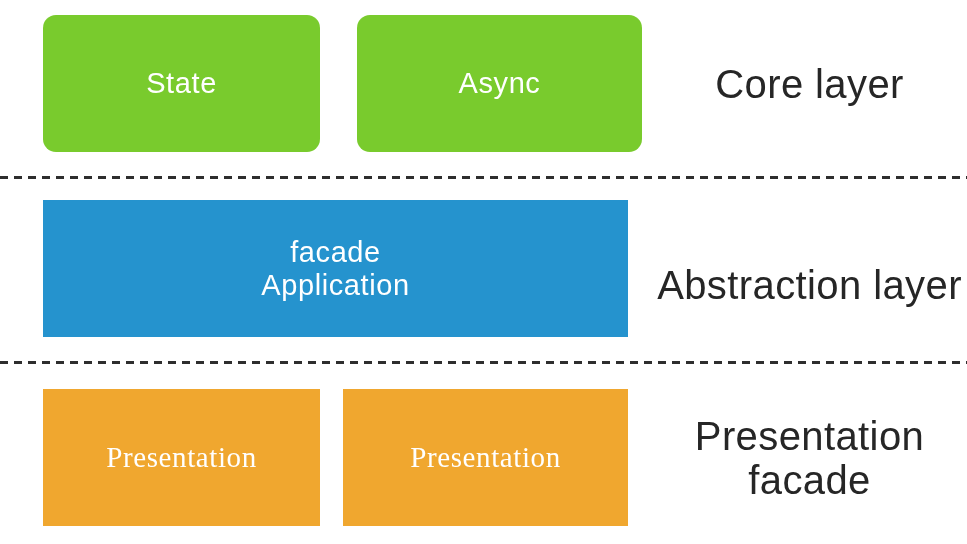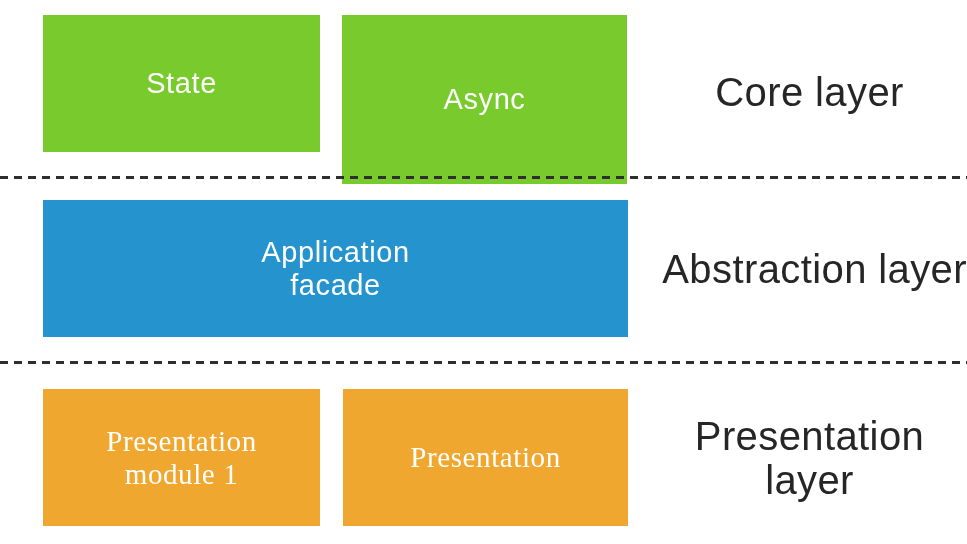--- a/index.html
+++ b/index.html
@@ -21,21 +21,21 @@
     flex-direction: column;
     justify-content: center;
     align-items: center;
     text-align: center;
     color: var(--box-text, #ffffff);
     font-size: 29px;
     line-height: 33px;
     letter-spacing: 0.6px;
     font-weight: 400;
   }
-  .box.core { background-color: var(--core-box, #79cb2d); }
+  .box.core { background-color: var(--core-box, #79cb2d); border-radius: 13px; }
   .box.abstraction { background-color: var(--abstraction-box, #2593ce); }
   .box.presentation { background-color: var(--presentation-box, #f0a72f); font-family: Liberation Serif, serif; }
 
   .box-line { display: block; }
 
   .layer-label {
     position: absolute;
     left: 652px;
     width: 315px;
     display: flex;
@@ -58,27 +58,27 @@
       to right,
       var(--divider, #2e2e2e) 0px,
       var(--divider, #2e2e2e) 8px,
       transparent 8px,
       transparent 14px
     );
   }
 
   
   #box-state    { left: 43px;  top: 15px;  width: 277px; height: 137px; }
-  #box-async    { left: 342px; top: 15px;  width: 285px; height: 169px; }
+  #box-async    { left: 357px; top: 15px;  width: 285px; height: 137px; }
   #box-facade   { left: 43px;  top: 200px; width: 585px; height: 137px; }
   #box-pres1    { left: 43px;  top: 389px; width: 277px; height: 137px; }
   #box-pres2    { left: 343px; top: 389px; width: 285px; height: 137px; }
 
-  #label-core         { top: 23px;  height: 137px; }
-  #label-abstraction  { top: 200px; height: 137px; justify-content: flex-end; }
+  #label-core         { top: 15px;  height: 137px; }
+  #label-abstraction  { top: 216px; height: 137px; }
   #label-presentation { top: 389px; height: 137px; }
 
   #divider-1 { top: 176px; }
   #divider-2 { top: 361px; }
 </style>
 </head>
 <body>
 
 <div class="canvas">
 
@@ -88,33 +88,32 @@
   <div class="box core" id="box-async">
     <span class="box-line">Async</span>
   </div>
   <div class="layer-label" id="label-core">
     <span>Core layer</span>
   </div>
 
   <div class="divider" id="divider-1"></div>
 
   <div class="box abstraction" id="box-facade">
+    <span class="box-line">facade</span>
     <span class="box-line">Application</span>
-    <span class="box-line">facade</span>
   </div>
   <div class="layer-label" id="label-abstraction">
     <span>Abstraction layer</span>
   </div>
 
   <div class="divider" id="divider-2"></div>
 
   <div class="box presentation" id="box-pres1">
     <span class="box-line">Presentation</span>
-    <span class="box-line">module 1</span>
   </div>
   <div class="box presentation" id="box-pres2">
     <span class="box-line">Presentation</span>
   </div>
   <div class="layer-label" id="label-presentation">
-    <span>Presentation layer</span>
+    <span>Presentation facade</span>
   </div>
 
 </div>
 
 </body></html>

